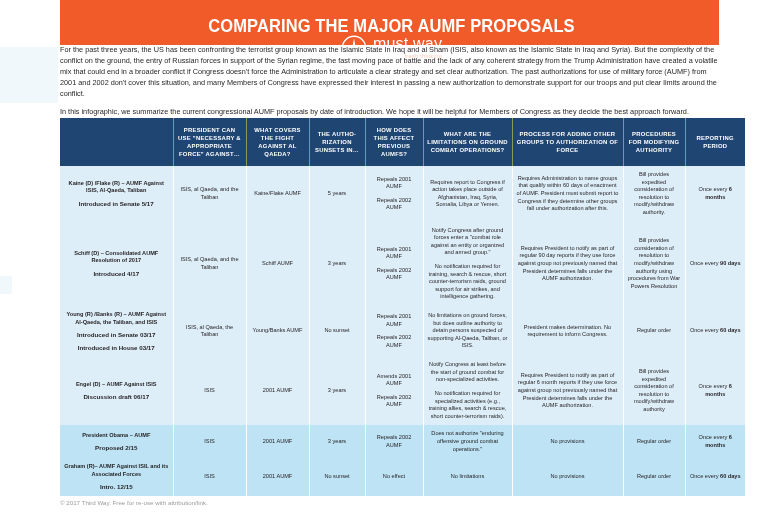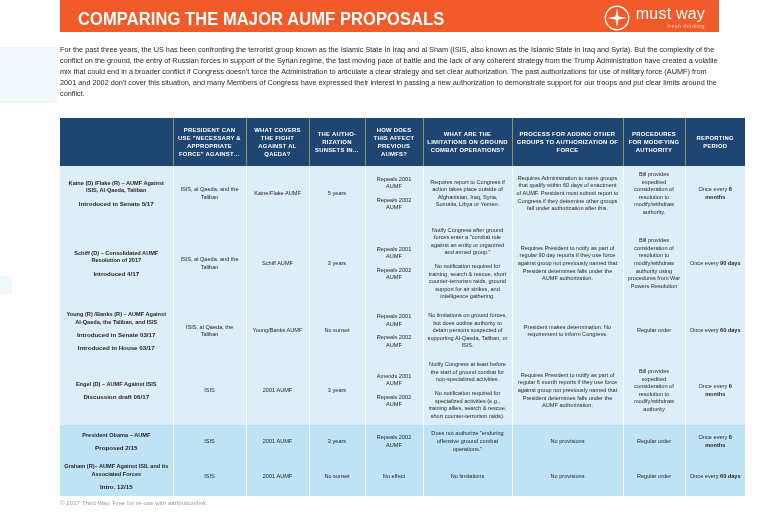--- a/index.html
+++ b/index.html
@@ -13,27 +13,28 @@
     position: relative;
     width: 768px; height: 512px;
     background: #ffffff;
     box-sizing: border-box;
   }
 
   
   .banner {
     position: absolute;
     left: 60px; top: 0px;
-    width: 659px; height: 32px;
+    width: 659px; height: 45px;
     background: #f15a29;
     display: flex;
     align-items: center;
     justify-content: space-between;
-    padding: 4px 14px 0 18px;
+    padding: 16px 14px 0 18px;
     box-sizing: border-box;
+    flex-direction: column;
   }
   .banner-title {
     color: #ffffff;
     font-size: 16.5px;
     font-weight: bold;
     letter-spacing: 0.1px;
     font-family: "Liberation Sans", sans-serif;
     text-transform: uppercase;
     white-space: nowrap;
     transform: scaleY(1.12);
@@ -167,20 +168,21 @@
       </svg>
       <div class="logo-text">
         <span class="logo-name">must way</span>
         <span class="logo-tag">fresh thinking</span>
       </div>
     </div>
   </div>
 
   <div class="intro">
     <p>For the past three years, the US has been confronting the terrorist group known as the Islamic State In Iraq and al Sham (ISIS, also known as the Islamic State in Iraq and Syria). But the complexity of the conflict on the ground, the entry of Russian forces in support of the Syrian regime, the fast moving pace of battle and the lack of any coherent strategy from the Trump Administration have created a volatile mix that could end in a broader conflict if Congress doesn't force the Administration to articulate a clear strategy and set clear authorization. The past authorizations for use of military force (AUMF) from 2001 and 2002 don't cover this situation, and many Members of Congress have expressed their interest in passing a new authorization to demonstrate support for our troops and put clear limits around the conflict.</p>
+    <p>In this infographic, we summarize the current congressional AUMF proposals by date of introduction. We hope it will be helpful for Members of Congress as they decide the best approach forward.</p>
   </div>
 
   <div class="table-wrap">
     <table class="aumf">
       <colgroup>
         <col style="width:113px">
         <col style="width:73px">
         <col style="width:63px">
         <col style="width:56px">
         <col style="width:58px">

